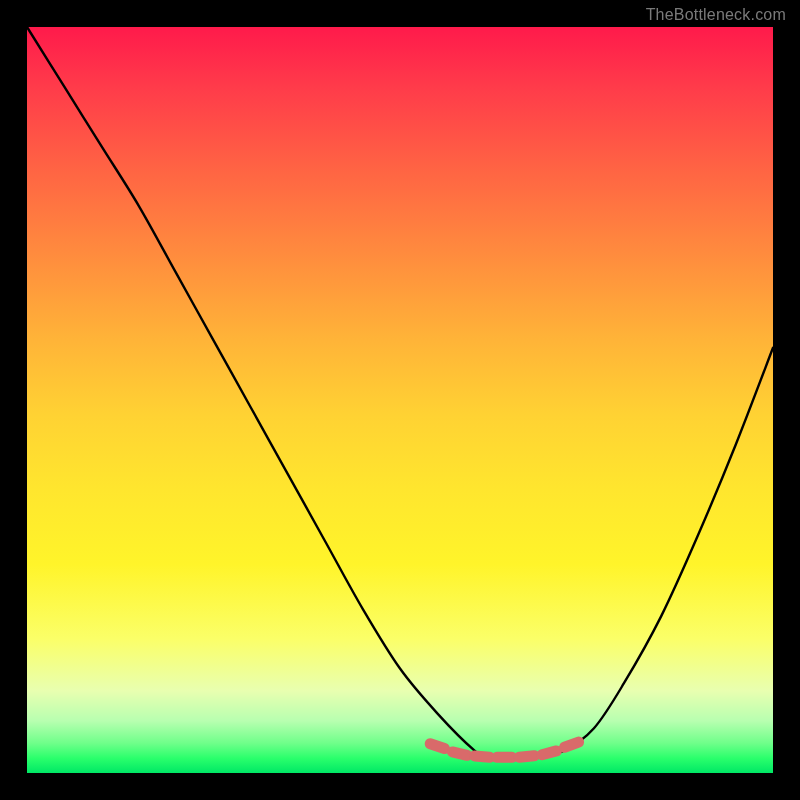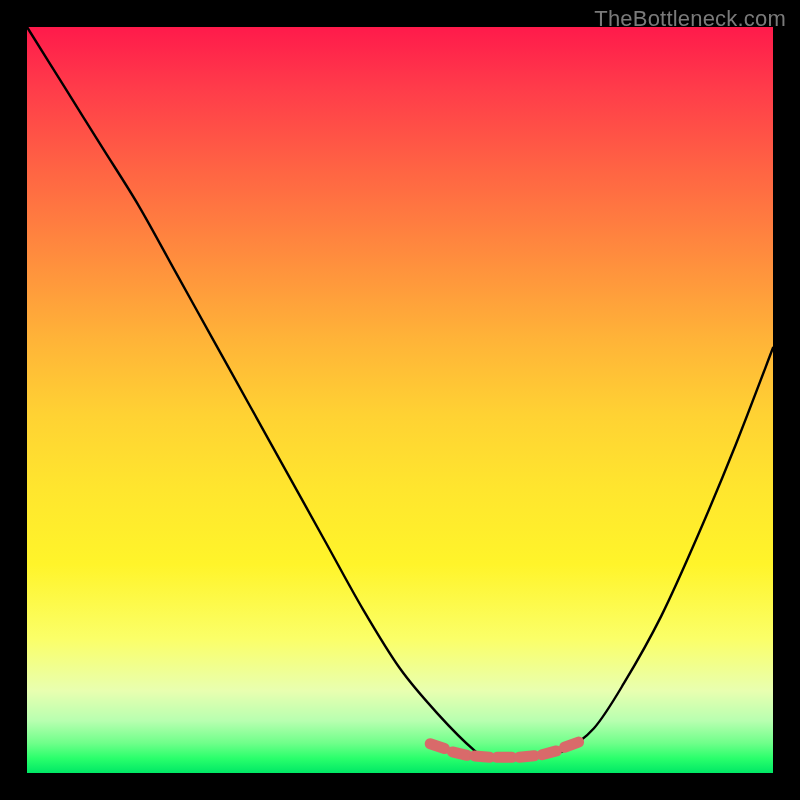--- a/index.html
+++ b/index.html
@@ -42,21 +42,21 @@
       #6fff8a 96%,
       #2bff6c 98%,
       #00e865 100%
     );
   }
   .watermark {
     position: absolute;
     top: 6px;
     right: 14px;
     color: #7a7a7a;
-    font-size: 22px;
+    font-size: 16px;
     letter-spacing: 0.2px;
     font-weight: 500;
     user-select: none;
   }
   svg.curve {
     position: absolute;
     left: 0;
     top: 0;
     width: 746px;
     height: 746px;

